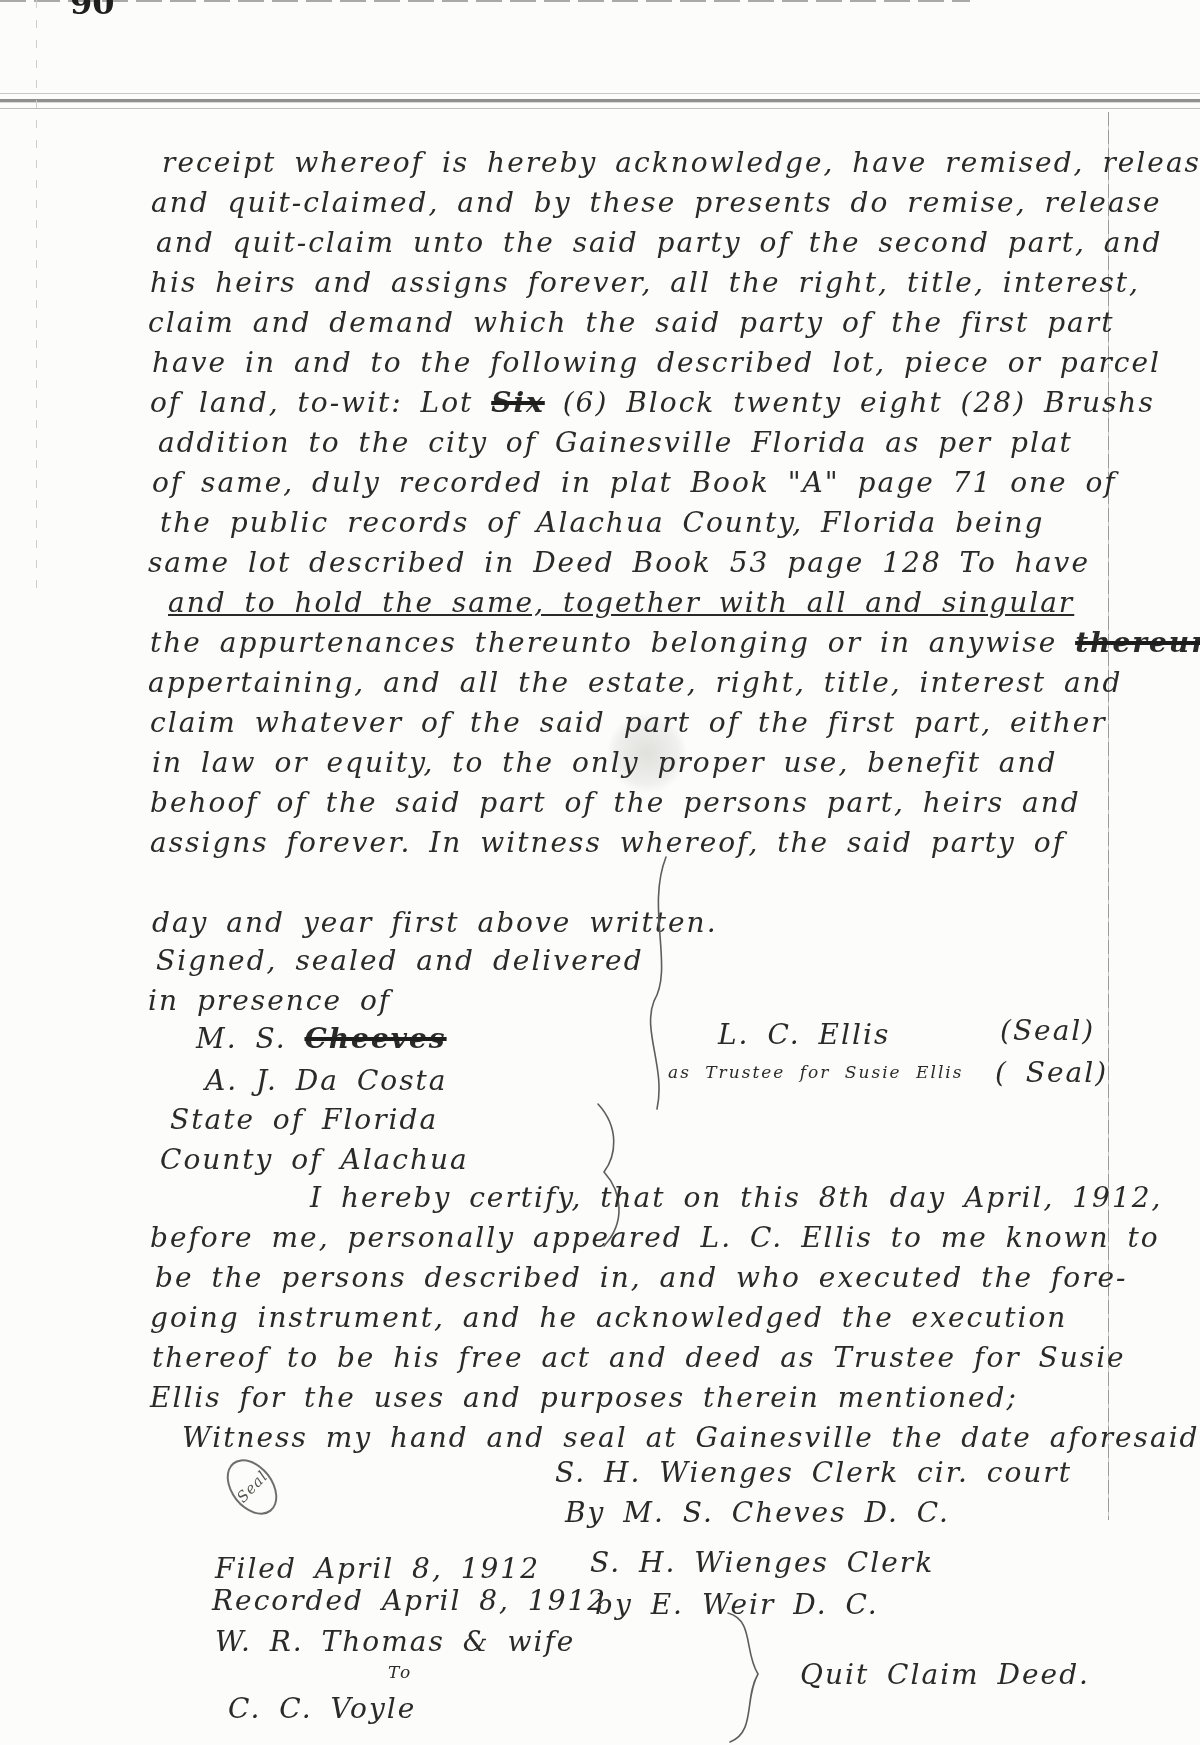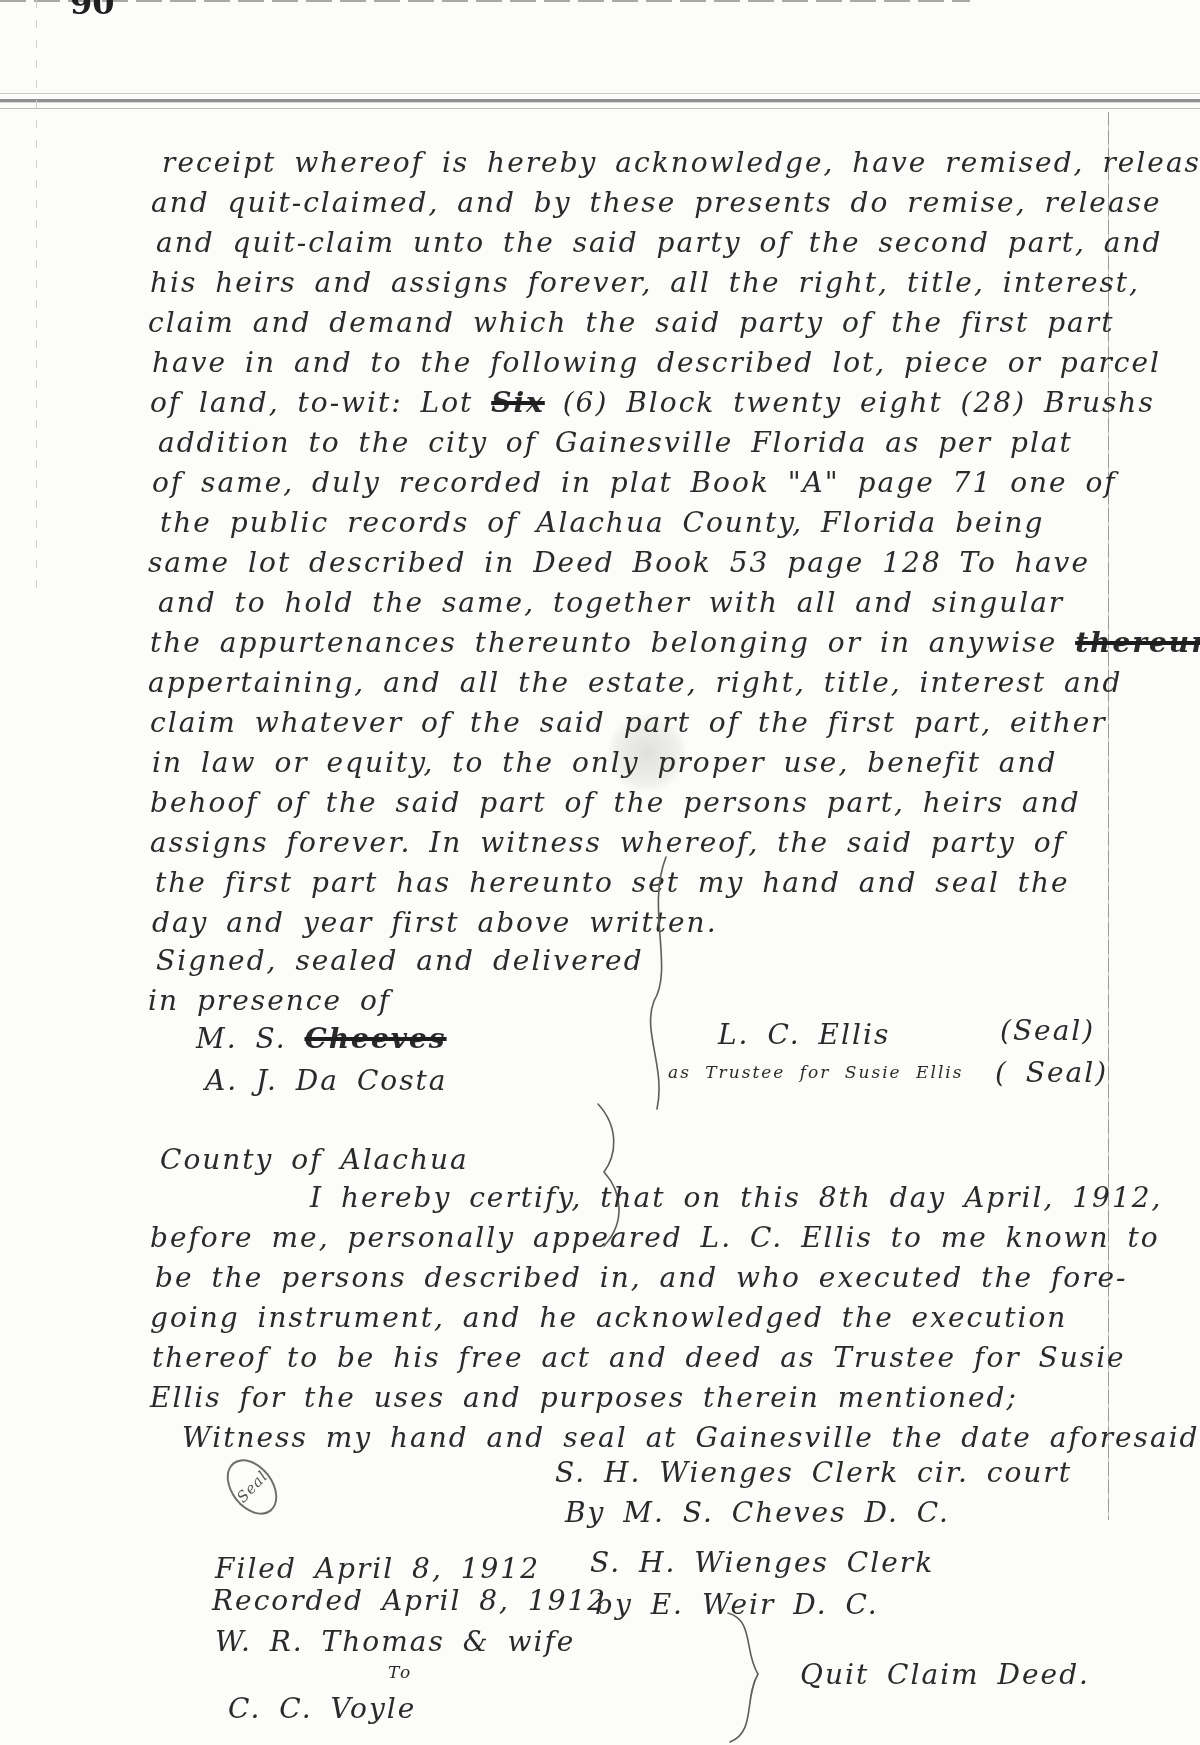--- a/index.html
+++ b/index.html
@@ -84,48 +84,48 @@
   <div class="hw" style="left:150px;top:266px;">his heirs and assigns forever, all the right, title, interest,</div>
   <div class="hw" style="left:152px;top:346px;">have in and to the following described lot, piece or parcel</div>
   <div class="hw" style="left:148px;top:306px;">claim and demand which the said party of the first part</div>
   <div class="hw" style="left:150px;top:386px;">
     <span>of land, to-wit:  Lot </span><span class="struck">Six</span><span> (6)  Block twenty eight (28) Brushs</span>
   </div>
   <div class="hw" style="left:158px;top:426px;">addition to the city of Gainesville Florida as per plat</div>
   <div class="hw" style="left:152px;top:466px;">of same, duly recorded in plat Book "A" page 71 one of</div>
   <div class="hw" style="left:160px;top:506px;">the public records of Alachua County, Florida being</div>
   <div class="hw" style="left:148px;top:546px;">same lot described in Deed Book 53 page 128 To have</div>
-  <div class="hw" style="left:158px;top:586px;">and to hold the same, together with all and singular</div>
+  <div class="hw" style="left:168px;top:586px;text-decoration:underline;">and to hold the same, together with all and singular</div>
   <div class="hw" style="left:150px;top:626px;">
     <span>the appurtenances thereunto belonging or in anywise </span><span class="struck">thereunto</span>
   </div>
   <div class="hw" style="left:148px;top:666px;">appertaining, and all the estate, right, title, interest and</div>
   <div class="hw" style="left:150px;top:706px;">claim whatever of the said part of the first part, either</div>
   <div class="hw" style="left:152px;top:746px;">in law or equity, to the only proper use, benefit and</div>
   <div class="hw" style="left:150px;top:786px;">behoof of the said part of the persons part, heirs and</div>
   <div class="hw" style="left:150px;top:826px;">assigns forever. In witness whereof, the said party of</div>
-  <div class="hw" style="left:155px;top:866px;">the first part has hereunto set my hand and seal the</div>
   <div class="hw" style="left:152px;top:906px;">day and year first above written.</div>
 
   <div class="hw" style="left:156px;top:944px;">Signed, sealed and delivered</div>
   <div class="hw" style="left:148px;top:984px;">in presence of</div>
   <div class="hw" style="left:196px;top:1022px;">
     <span>M. S. </span><span class="struck">Cheeves</span>
   </div>
   <div class="hw" style="left:205px;top:1064px;">A. J. Da Costa</div>
 
   <svg class="brace" style="left:636px;top:853px;" width="42" height="260">
     <path d="M30 4 C10 55, 38 115, 18 148 C6 178, 30 215, 21 256"></path>
   </svg>
 
   <div class="hw" style="left:718px;top:1018px;">L. C. Ellis</div>
   <div class="hw" style="left:1000px;top:1014px;">(Seal)</div>
   <div class="hw small" style="left:668px;top:1062px;">as Trustee for Susie Ellis</div>
   <div class="hw" style="left:995px;top:1056px;">( Seal)</div>
 
+  <div class="hw" style="left:170px;top:1103px;">State of Florida</div>
   <div class="hw" style="left:160px;top:1143px;">County of Alachua</div>
   <svg class="brace" style="left:590px;top:1100px;" width="40" height="150">
     <path d="M8 4 C30 28, 26 56, 14 72 C32 92, 36 122, 14 146"></path>
   </svg>
 
   <div class="hw" style="left:310px;top:1181px;">I hereby certify, that on this 8th day April, 1912,</div>
   <div class="hw" style="left:150px;top:1221px;">before me, personally appeared L. C. Ellis to me known to</div>
   <div class="hw" style="left:155px;top:1261px;">be the persons described in, and who executed the fore-</div>
   <div class="hw" style="left:150px;top:1301px;">going instrument, and he acknowledged the execution</div>
   <div class="hw" style="left:152px;top:1341px;">thereof to be his free act and deed as Trustee for Susie</div>

